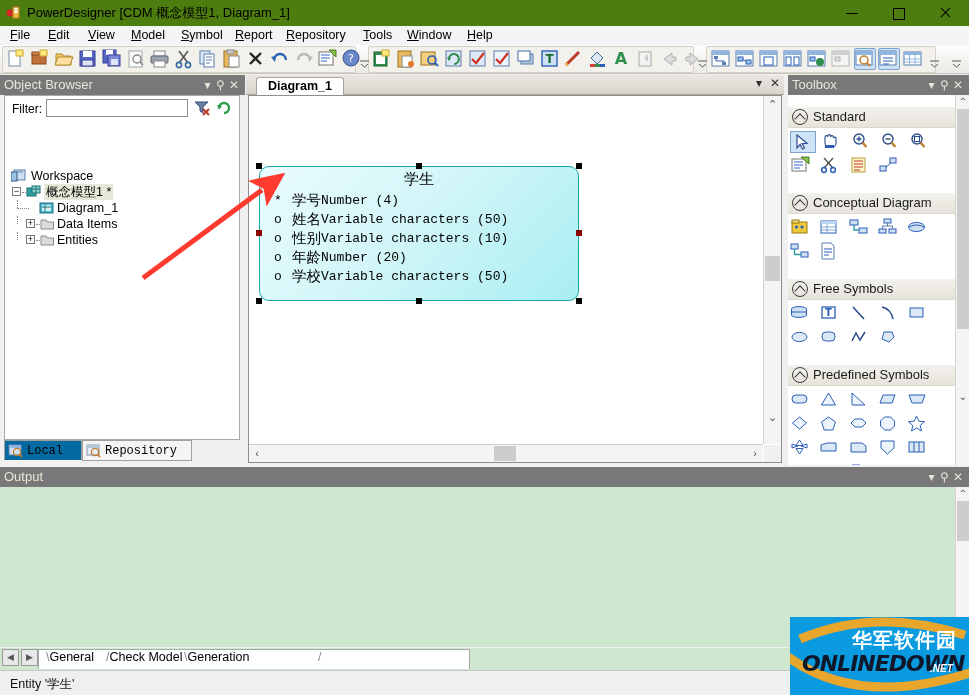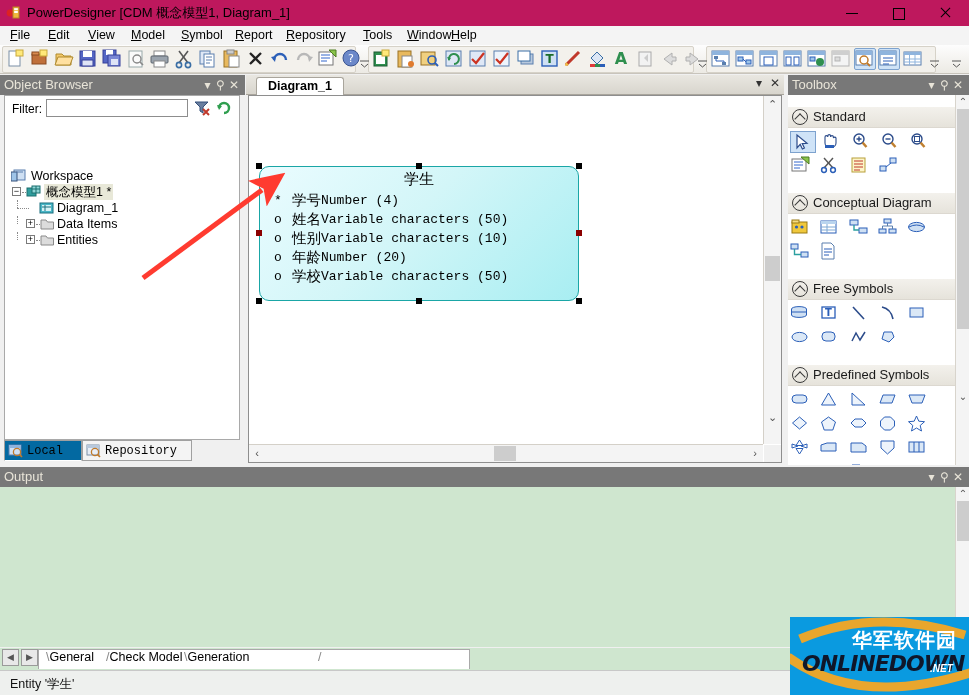--- a/index.html
+++ b/index.html
@@ -7,21 +7,21 @@
     width:969px;height:695px;overflow:hidden;
     font-family:"Liberation Sans", sans-serif;
     font-size:12px;
     background:#f0f0f0;
     color:#000;
     -webkit-font-smoothing:none;
   }
   #app{position:relative;width:969px;height:695px;background:#f0f0f0;}
 
   
-  .titlebar{position:absolute;left:0;top:0;width:969px;height:26px;background:#be185d;}
+  .titlebar{position:absolute;left:0;top:0;width:969px;height:26px;background:#4d7c0f;}
   .title-icon{position:absolute;left:6px;top:5px;width:16px;height:16px;}
   .title-text{position:absolute;left:27px;top:4px;font-size:13px;color:#000;white-space:nowrap;}
   .wbtn{position:absolute;top:0;width:46px;height:26px;cursor:default;}
   .wbtn-min{left:830px;}
   .wbtn-max{left:876px;}
   .wbtn-close{left:922px;}
   .wbtn i{position:absolute;display:block;}
   .min-glyph{left:16px;top:13px;width:12px;height:1px;background:#000;}
   .max-glyph{left:17px;top:8px;width:10px;height:10px;border:1px solid #000;}
   .close-g1,.close-g2{left:17px;top:12px;width:13px;height:1px;background:#000;}
@@ -166,21 +166,21 @@
   <div class="menubar">
     <div class="menuitem" style="left:3px"><u>F</u><span>ile</span></div>
     <div class="menuitem" style="left:41px"><u>E</u>dit</div>
     <div class="menuitem" style="left:81px"><u>V</u>iew</div>
     <div class="menuitem" style="left:124px"><u>M</u>odel</div>
     <div class="menuitem" style="left:174px"><u>S</u>ymbol</div>
     <div class="menuitem" style="left:228px"><u>R</u>eport</div>
     <div class="menuitem" style="left:279px"><u>R</u>epository</div>
     <div class="menuitem" style="left:356px"><u>T</u>ools</div>
     <div class="menuitem" style="left:400px"><u>W</u>indow</div>
-    <div class="menuitem" style="left:444px"><u>H</u>elp</div>
+    <div class="menuitem" style="left:460px"><u>H</u>elp</div>
   </div>
 
   <div class="toolbar">
     <div class="tgroup" style="left:2px;width:352px;"></div>
     <div class="tgroup" style="left:368px;width:324px;"></div>
     <div class="tgroup" style="left:706px;width:228px;"></div>
   </div>
 
   <div class="ticon" style="left:5px">
     <svg width="22" height="22">

